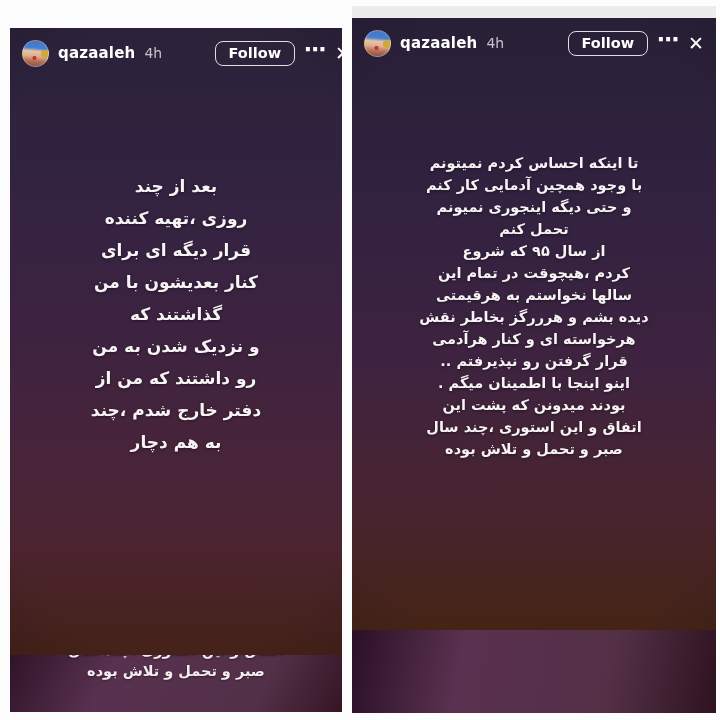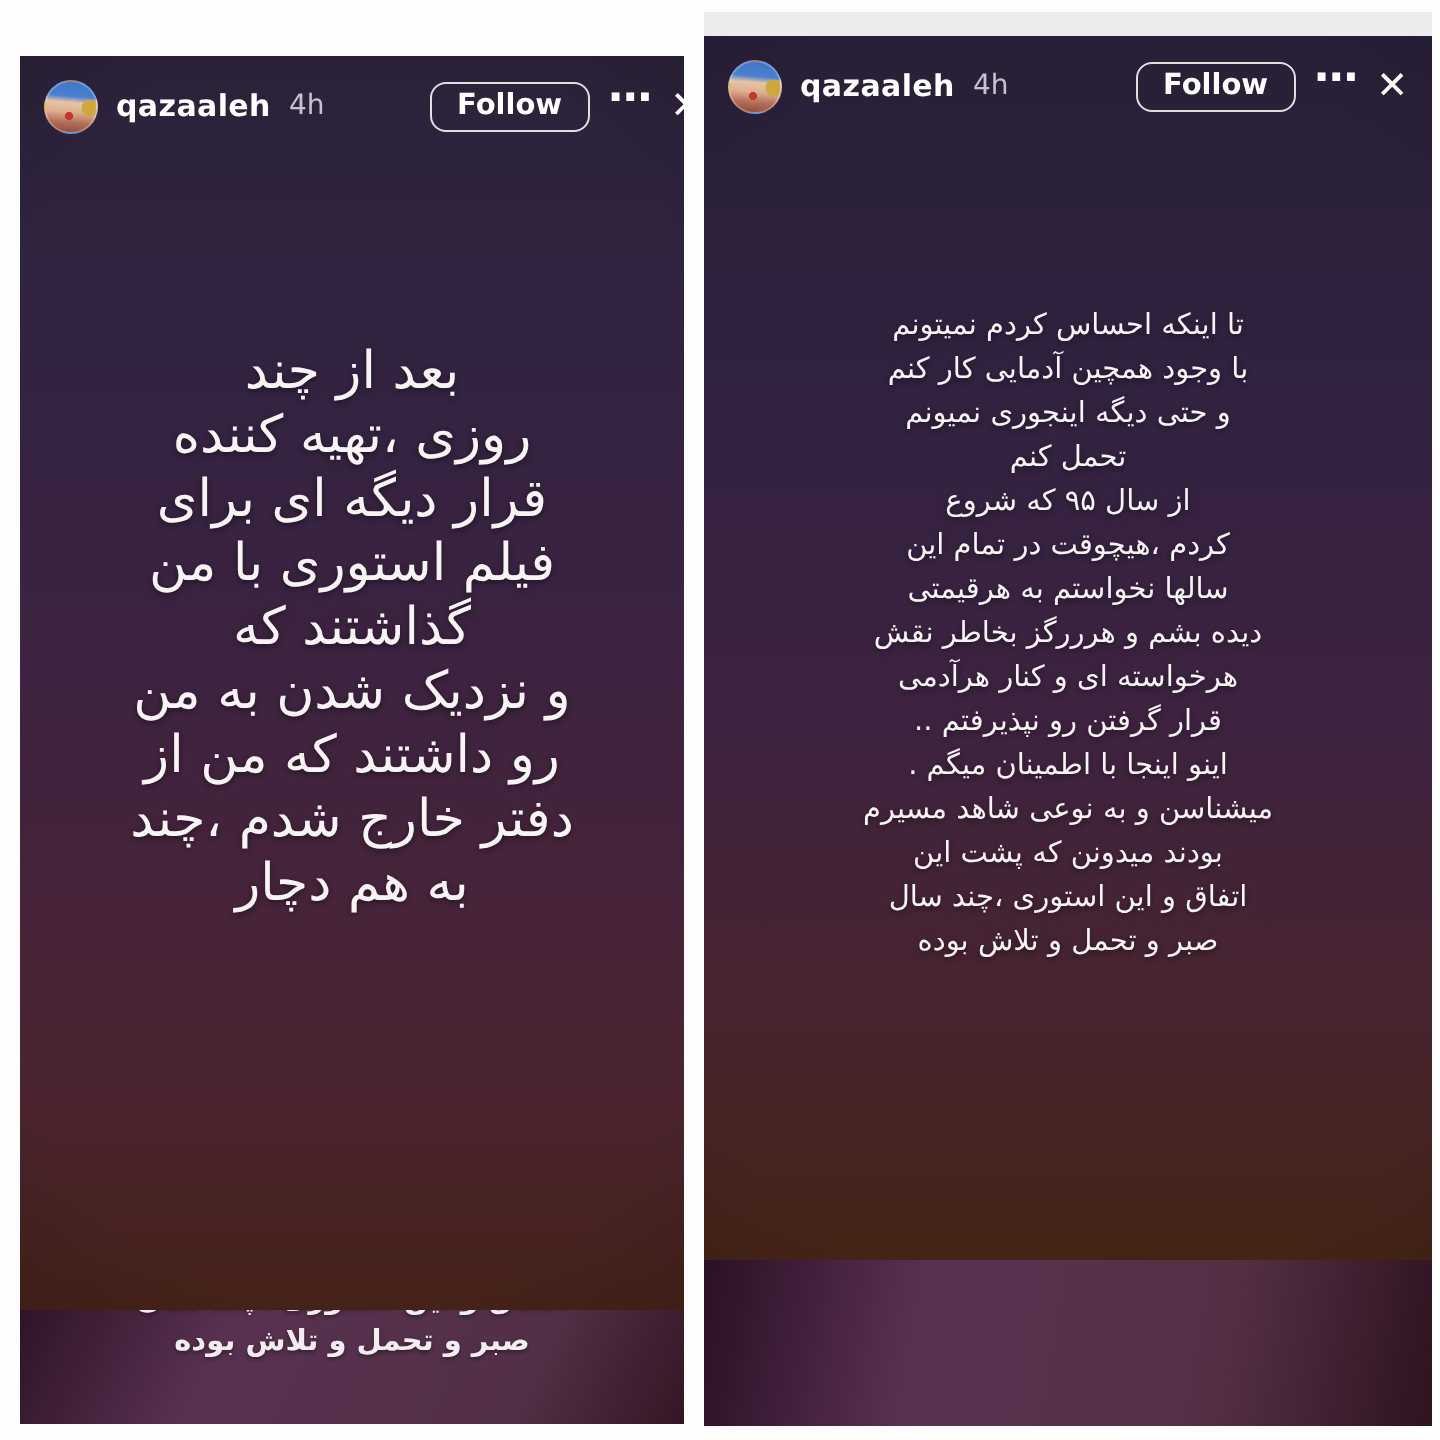--- a/index.html
+++ b/index.html
@@ -57,24 +57,24 @@
     background:transparent; padding:3px 13px 4px; cursor:pointer; flex:0 0 auto;
   }
   .more-icon { color:#ffffff; font-size:22px; font-weight:bold; line-height:1;
     padding-bottom:6px; cursor:pointer; flex:0 0 auto; }
   .close-icon { color:#ffffff; font-size:19px; line-height:1; cursor:pointer; flex:0 0 auto; }
   #left-panel .close-icon { margin-right:-9px; }
 
   .story-text {
     position:absolute; left:0; right:0; z-index:3;
     direction:rtl; text-align:center;
-    color:#f8f4f6; font-weight:normal;
+    color:#f8f4f6; font-weight:bold;
     text-shadow:0 1px 3px rgba(0,0,0,.45);
   }
-  #left-panel .story-text  { top:142px; font-size:26px; line-height:32px; letter-spacing:1.5px; }
+  #left-panel .story-text  { top:142px; font-size:17px; line-height:32px; letter-spacing:1.5px; }
   #right-panel .story-text { top:134px; font-size:14.5px; line-height:22px; letter-spacing:1px; }
 
   .footer-band {
     position:absolute; left:0; right:0; z-index:4; overflow:hidden;
     direction:rtl; text-align:center;
     color:#f3ecf0; font-weight:bold; font-size:14.5px; line-height:21px;
     letter-spacing:1px; text-shadow:0 1px 2px rgba(0,0,0,.4);
   }
   #left-band {
     top:627px; height:57px;
@@ -101,21 +101,21 @@
     <span class="spacer"></span>
     <button class="follow-btn">Follow</button>
     <span class="more-icon">⋯</span>
     <span class="close-icon">✕</span>
   </div>
 
   <div class="story-text">
     <div>بعد از چند</div>
     <div>روزی ،تهیه کننده</div>
     <div>قرار دیگه ای برای</div>
-    <div>فیلم استوری با من</div>
+    <div>کنار بعدیشون با من</div>
     <div>گذاشتند که</div>
     <div>و نزدیک شدن به من</div>
     <div>رو داشتند که من از</div>
     <div>دفتر خارج شدم ،چند</div>
     <div>به هم دچار</div>
   </div>
 
   <div class="footer-band" id="left-band">
     <div class="clipped-line">اتفاق و این استوری ،چند سال</div>
     <div>صبر و تحمل و تلاش بوده</div>
@@ -140,20 +140,19 @@
     <div>با وجود همچین آدمایی کار کنم</div>
     <div>و حتی دیگه اینجوری نمیونم</div>
     <div>تحمل کنم</div>
     <div>از سال ۹۵ که شروع</div>
     <div>کردم ،هیچوقت در تمام این</div>
     <div>سالها نخواستم به هرقیمتی</div>
     <div>دیده بشم و هرررگز بخاطر نقش</div>
     <div>هرخواسته ای و کنار هرآدمی</div>
     <div>قرار گرفتن رو نپذیرفتم ..</div>
     <div>اینو اینجا با اطمینان میگم .</div>
-    <div>میشناسن و به نوعی شاهد مسیرم</div>
     <div>بودند میدونن که پشت این</div>
     <div>اتفاق و این استوری ،چند سال</div>
     <div>صبر و تحمل و تلاش بوده</div>
   </div>
 
   <div class="footer-band" id="right-band"></div>
 </div>
 
 </body></html>

